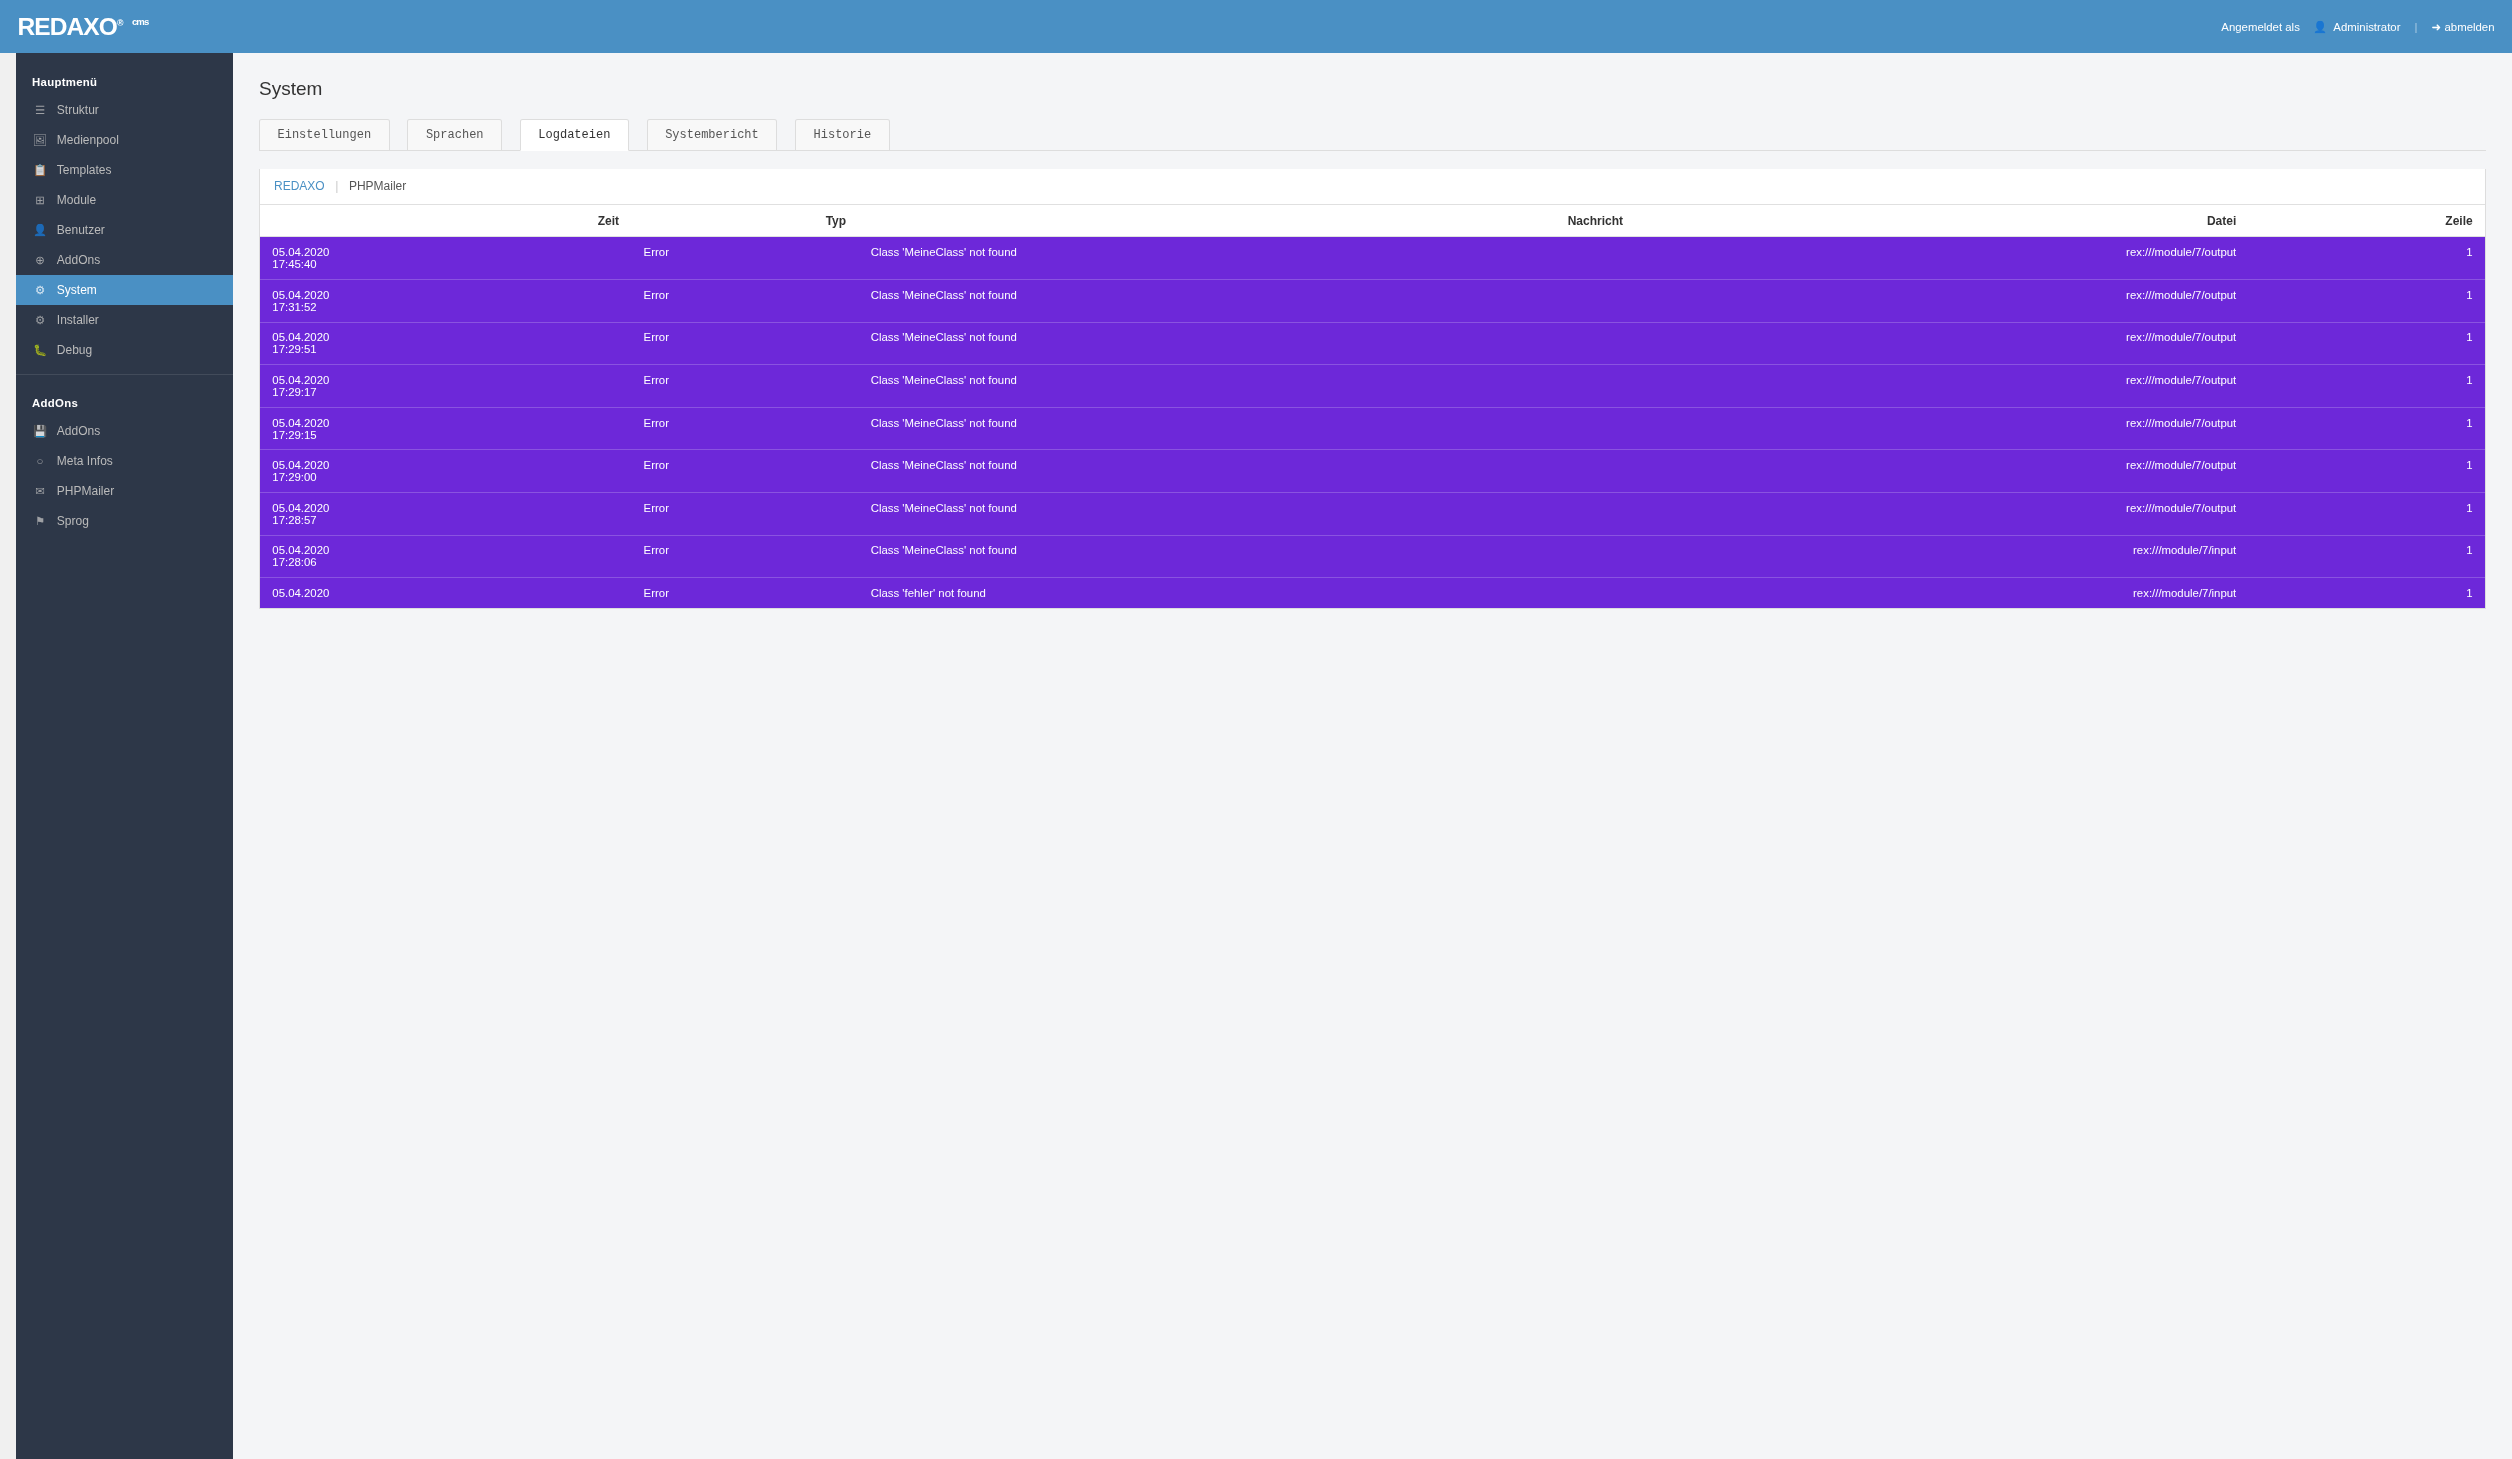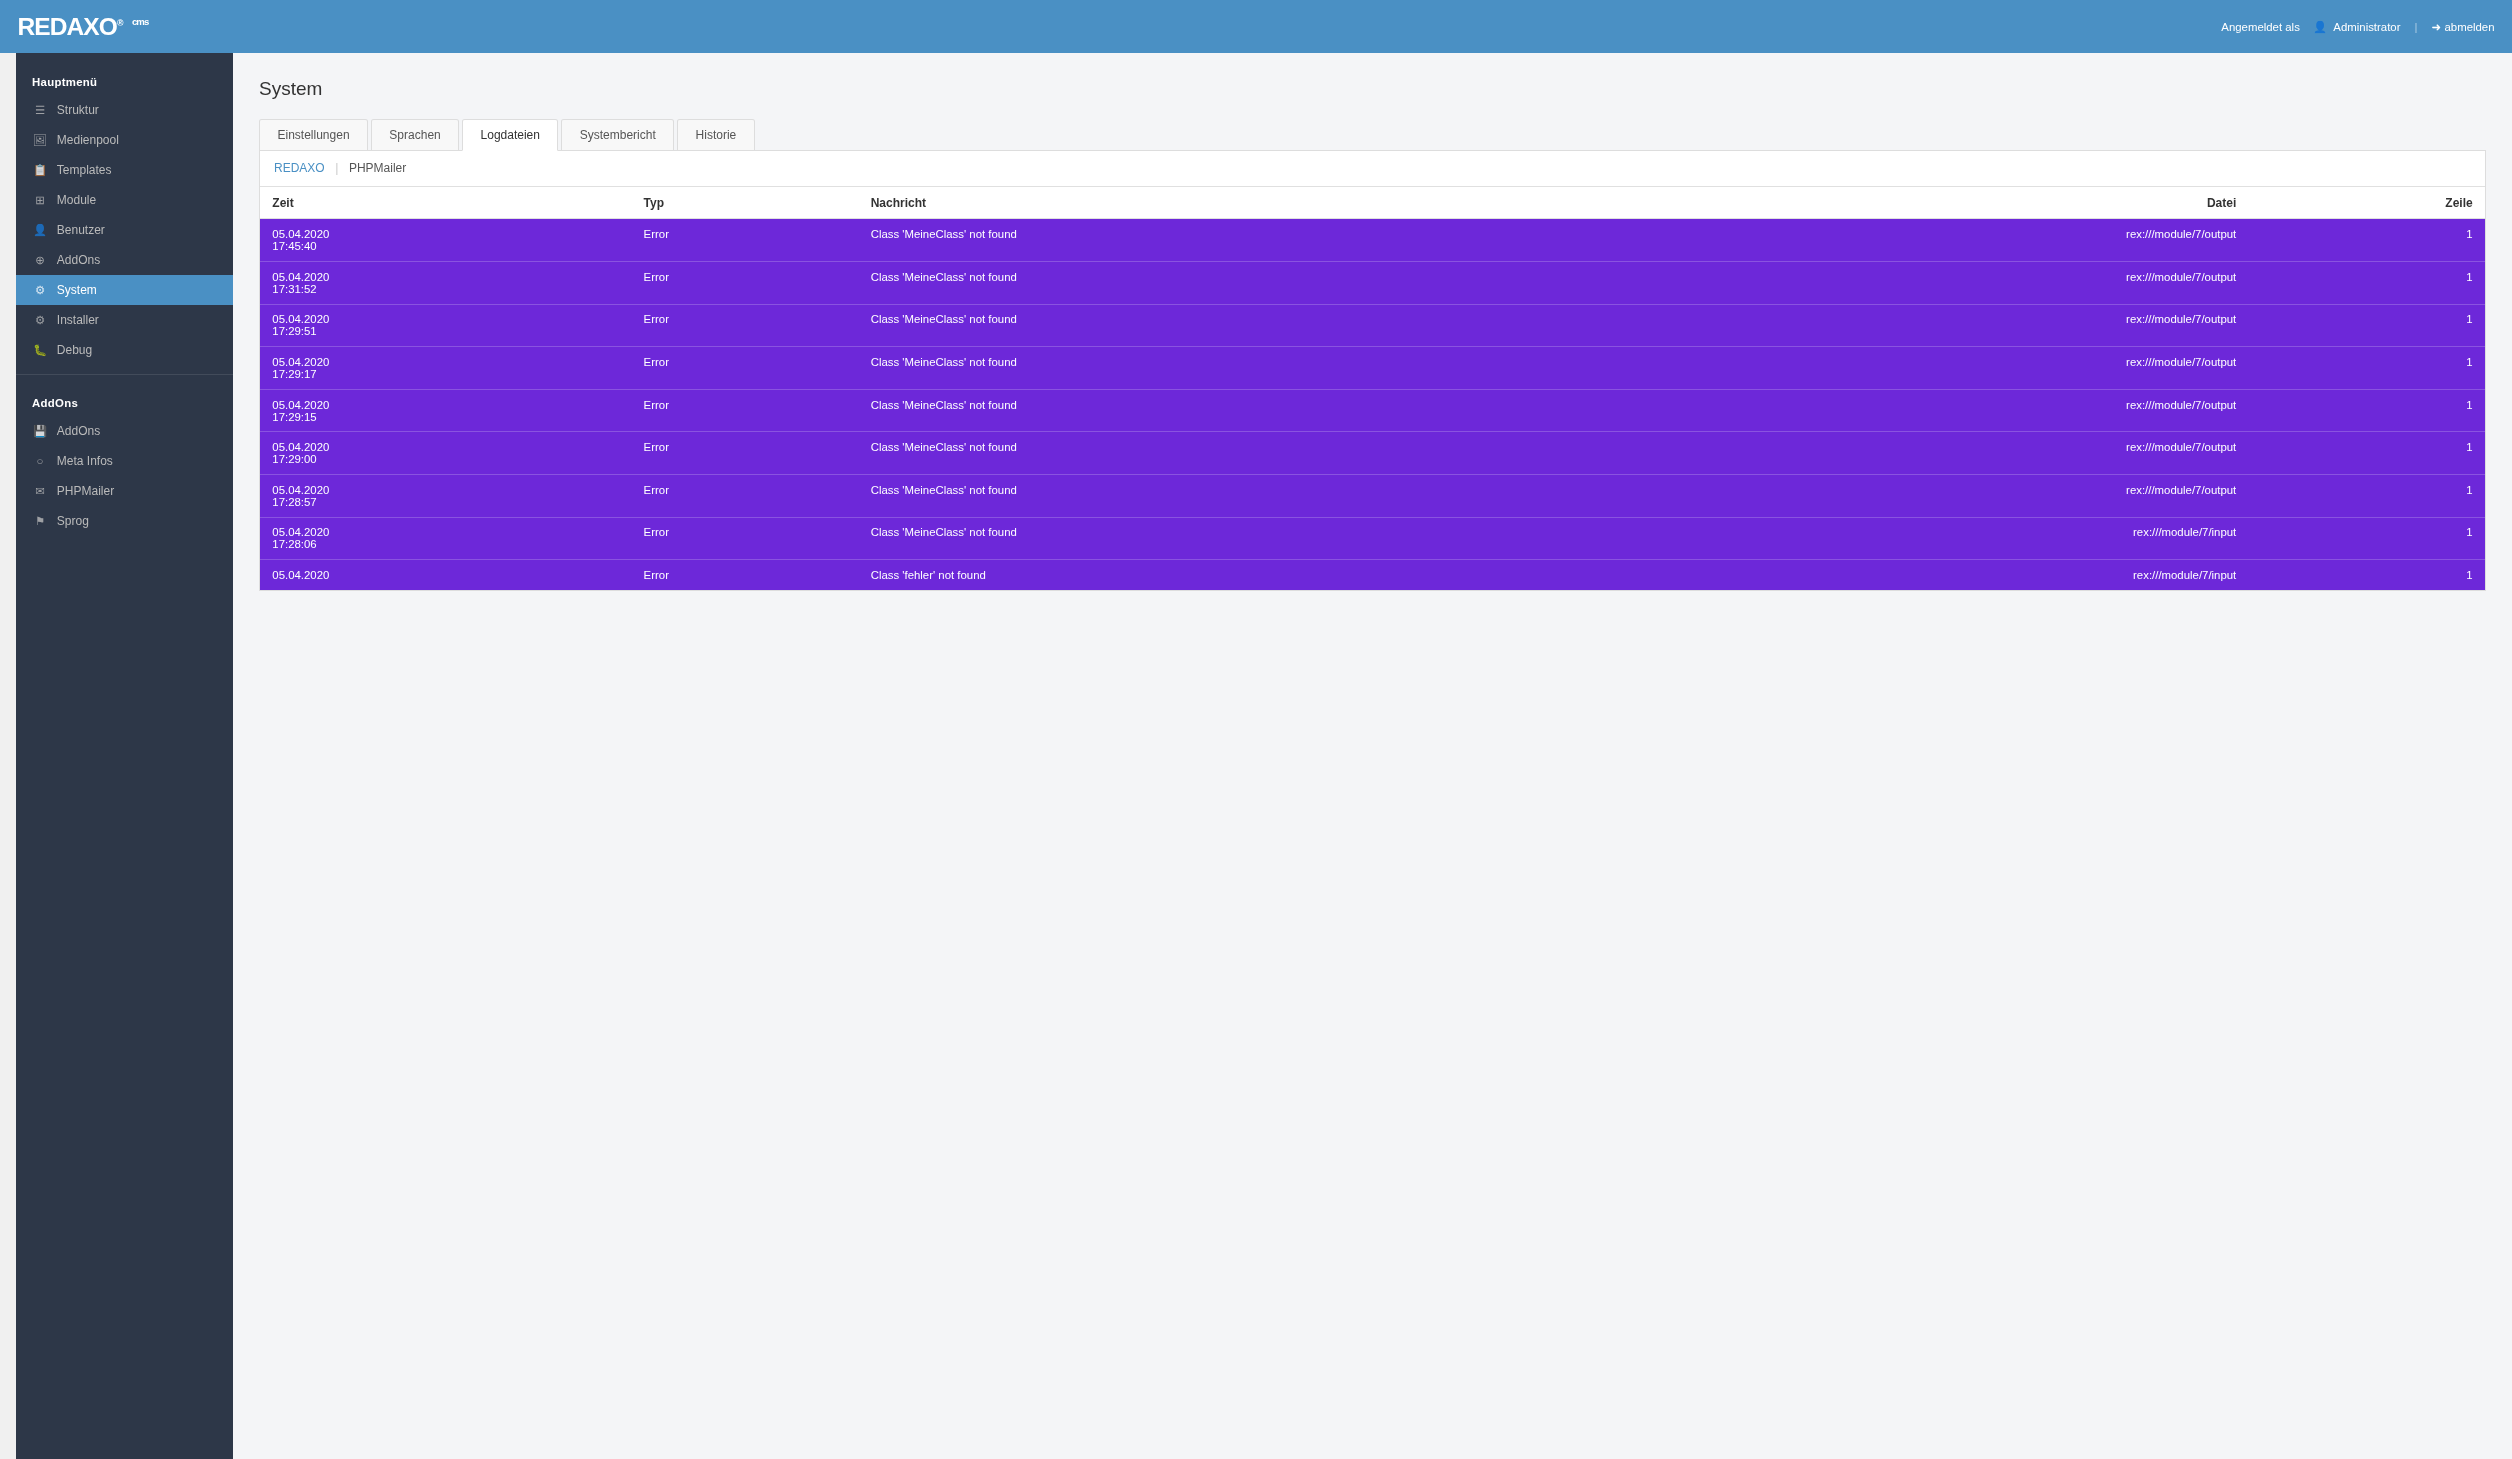--- a/index.html
+++ b/index.html
@@ -108,23 +108,24 @@
     .page-title {
       font-size: 19px;
       font-weight: 400;
       color: #333;
       margin-bottom: 19px;
     }
 
     
     .tabs {
       display: flex;
-      gap: 1px;
-      margin-bottom: 0;
+      gap: 16px;
+      margin-bottom: 18px;
       border-bottom: 0.9px solid #ddd;
+      font-family: Liberation Mono, monospace;
     }
     .tab {
       padding: 8px 17.5px;
       border: 0.9px solid #ddd;
       border-bottom: none;
       background: #f8f8f8;
       cursor: pointer;
       font-size: 12px;
       color: #555;
       margin-right: 1.8px;
@@ -174,21 +175,21 @@
 
     
     .log-table {
       width: 100%;
       border-collapse: collapse;
     }
     .log-table thead tr {
       background: #fff;
     }
     .log-table th {
-      text-align: left;
+      text-align: right;
       padding: 8.8px 12.3px;
       font-size: 12px;
       font-weight: 600;
       color: #333;
       border-bottom: 1.8px solid #e0e0e0;
     }
     .log-table th.right { text-align: right; }
     .log-table td {
       padding: 8.8px 12.3px;
       font-size: 11.4px;

